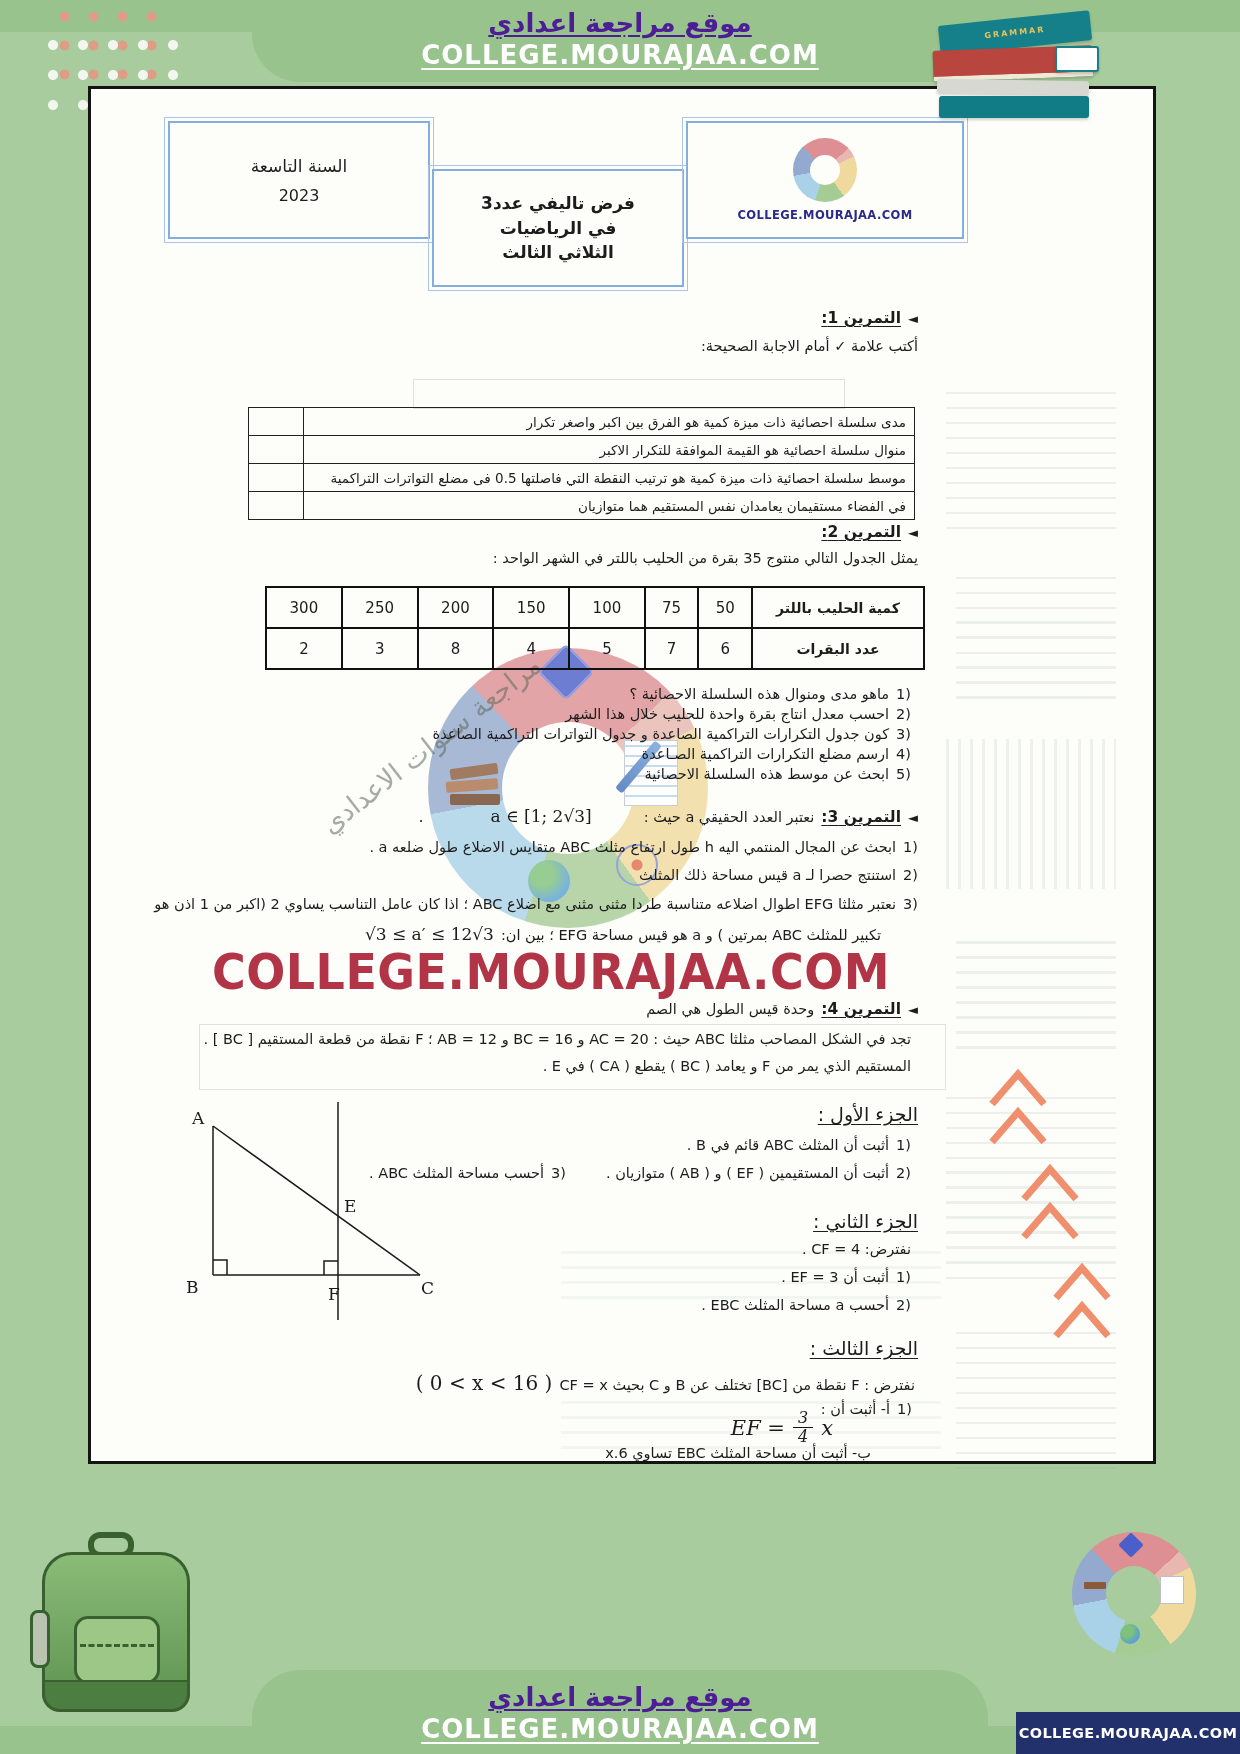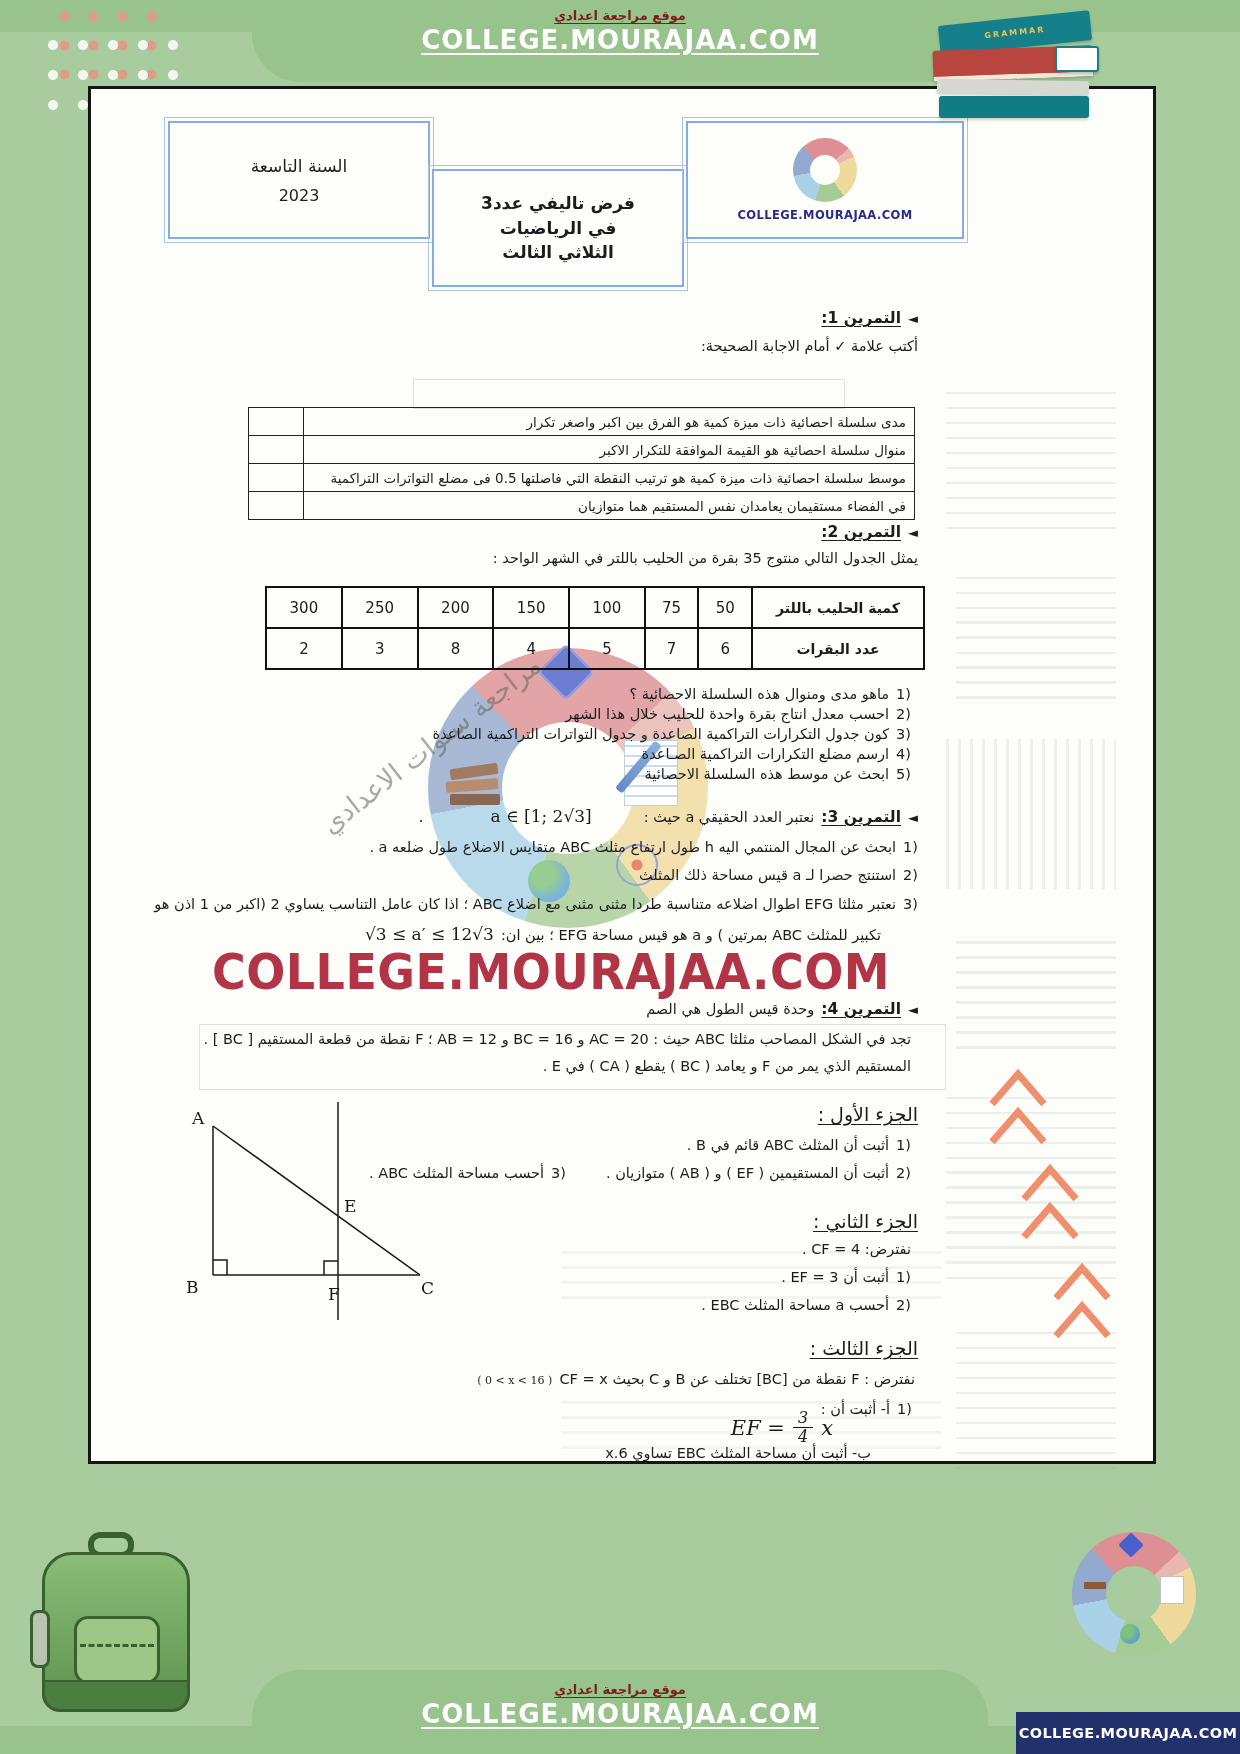--- a/index.html
+++ b/index.html
@@ -7,21 +7,21 @@
     width:1240px;height:1754px;position:relative;overflow:hidden;
     background:#a8cc9e;
     font-family:"DejaVu Sans",sans-serif;color:#1c1c1c;
   }
   .abs{position:absolute;}
   
   .banner-strip{position:absolute;left:0;width:1240px;background:#98c38d;}
   .banner-tab{position:absolute;left:252px;width:736px;background:#98c38d;text-align:center;}
   .banner-tab.top{top:0;height:82px;border-radius:0 0 48px 48px;}
   .banner-tab.bottom{top:1670px;height:84px;border-radius:48px 48px 0 0;}
-  .banner-line1{color:#7f1d1d;font-weight:bold;font-size:13px;text-decoration:underline;text-underline-offset:3px;margin-top:8px;}
+  .banner-line1{color:#4c1d95;font-weight:bold;font-size:26px;text-decoration:underline;text-underline-offset:3px;margin-top:8px;}
   .banner-line2{color:#fff;font-weight:bold;font-size:26px;text-decoration:underline;text-underline-offset:4px;letter-spacing:1px;margin-top:2px;}
   
   .dots-coral{left:50px;top:2px;width:124px;height:92px;
     background-image:radial-gradient(circle,#dd9d86 4.5px,transparent 5.5px);background-size:29px 29px;}
   .dots-white{left:38px;top:30px;width:152px;height:100px;
     background-image:radial-gradient(circle,#f3f6ee 4.5px,transparent 5.5px);background-size:30px 30px;}
   
   .page{left:88px;top:86px;width:1062px;height:1372px;background:#fdfdfa;border:3px solid #141414;}
   .content{position:absolute;left:75px;top:0;width:755px;height:100%;z-index:3;}
   
@@ -316,21 +316,21 @@
       <span>أثبت أن  EF = 3 .</span>
     </div>
     <div class="line" style="top:1208px;right:10px;">
       <span class="qnum">2)</span>
       <span>أحسب a مساحة المثلث EBC .</span>
     </div>
 
     <div class="part-head" style="top:1248px;right:3px;">الجزء الثالث :</div>
     <div class="line" style="top:1282px;right:6px;">
       <span>نفترض : F نقطة من [BC] تختلف عن B و C بحيث  CF = x</span>
-      <span class="math" style="font-size:11px;">( 0 &lt; x &lt; 16 )</span>
+      <span class="math" style="font-size:20px;">( 0 &lt; x &lt; 16 )</span>
     </div>
     <div class="line" style="top:1312px;right:9px;">
       <span class="qnum">1)</span>
       <span>أ- أثبت أن :</span>
     </div>
     <div class="formula" style="top:1320px;right:88px;">
       <span>EF =</span>
       <span class="frac">
         <span class="num">3</span>
         <span class="den">4</span>

